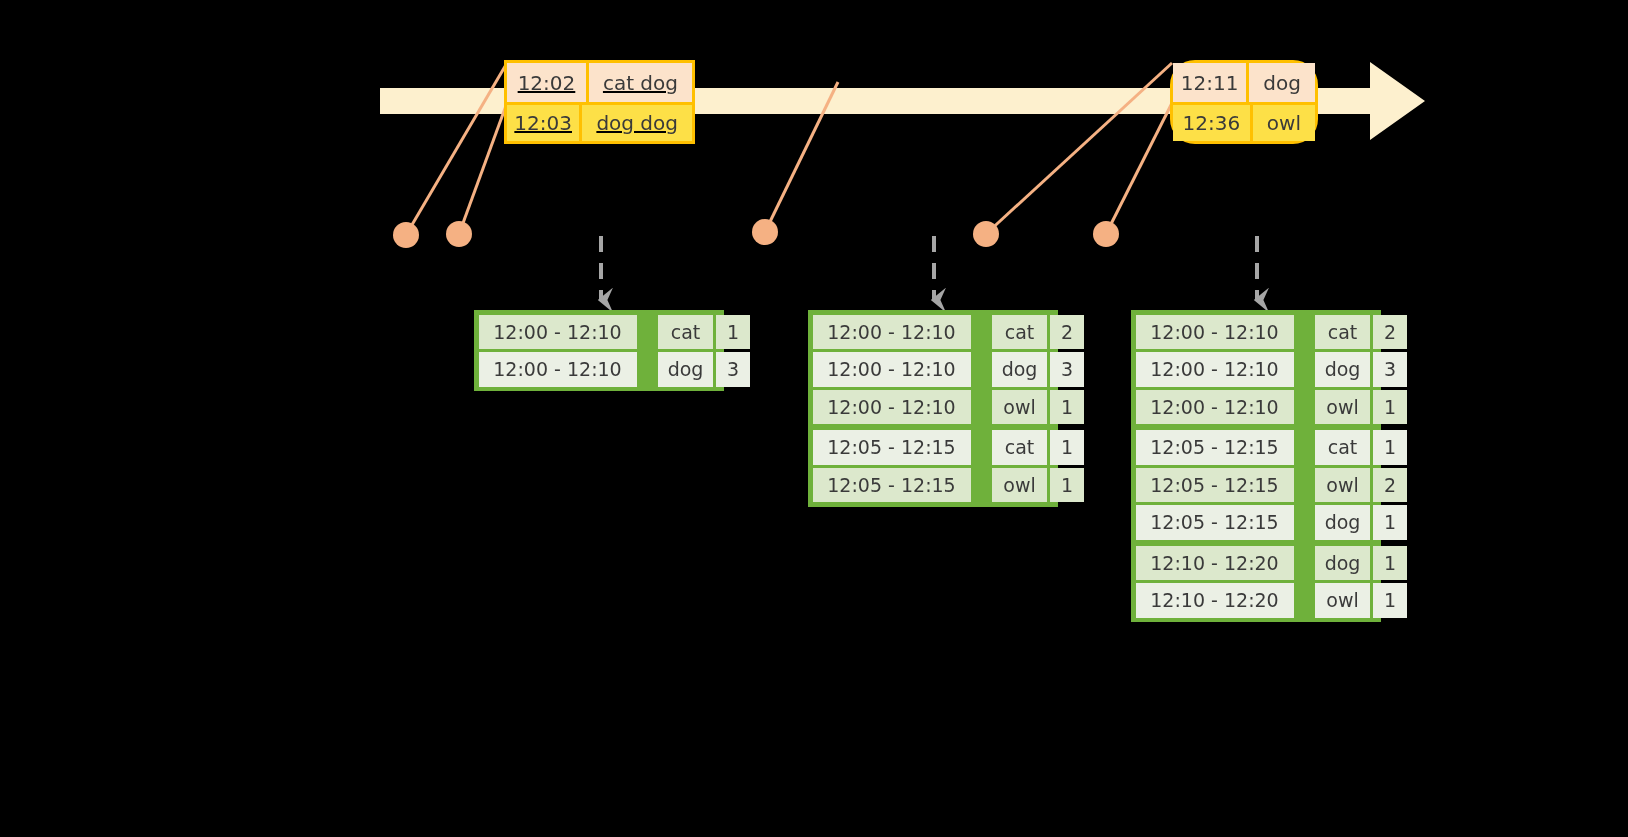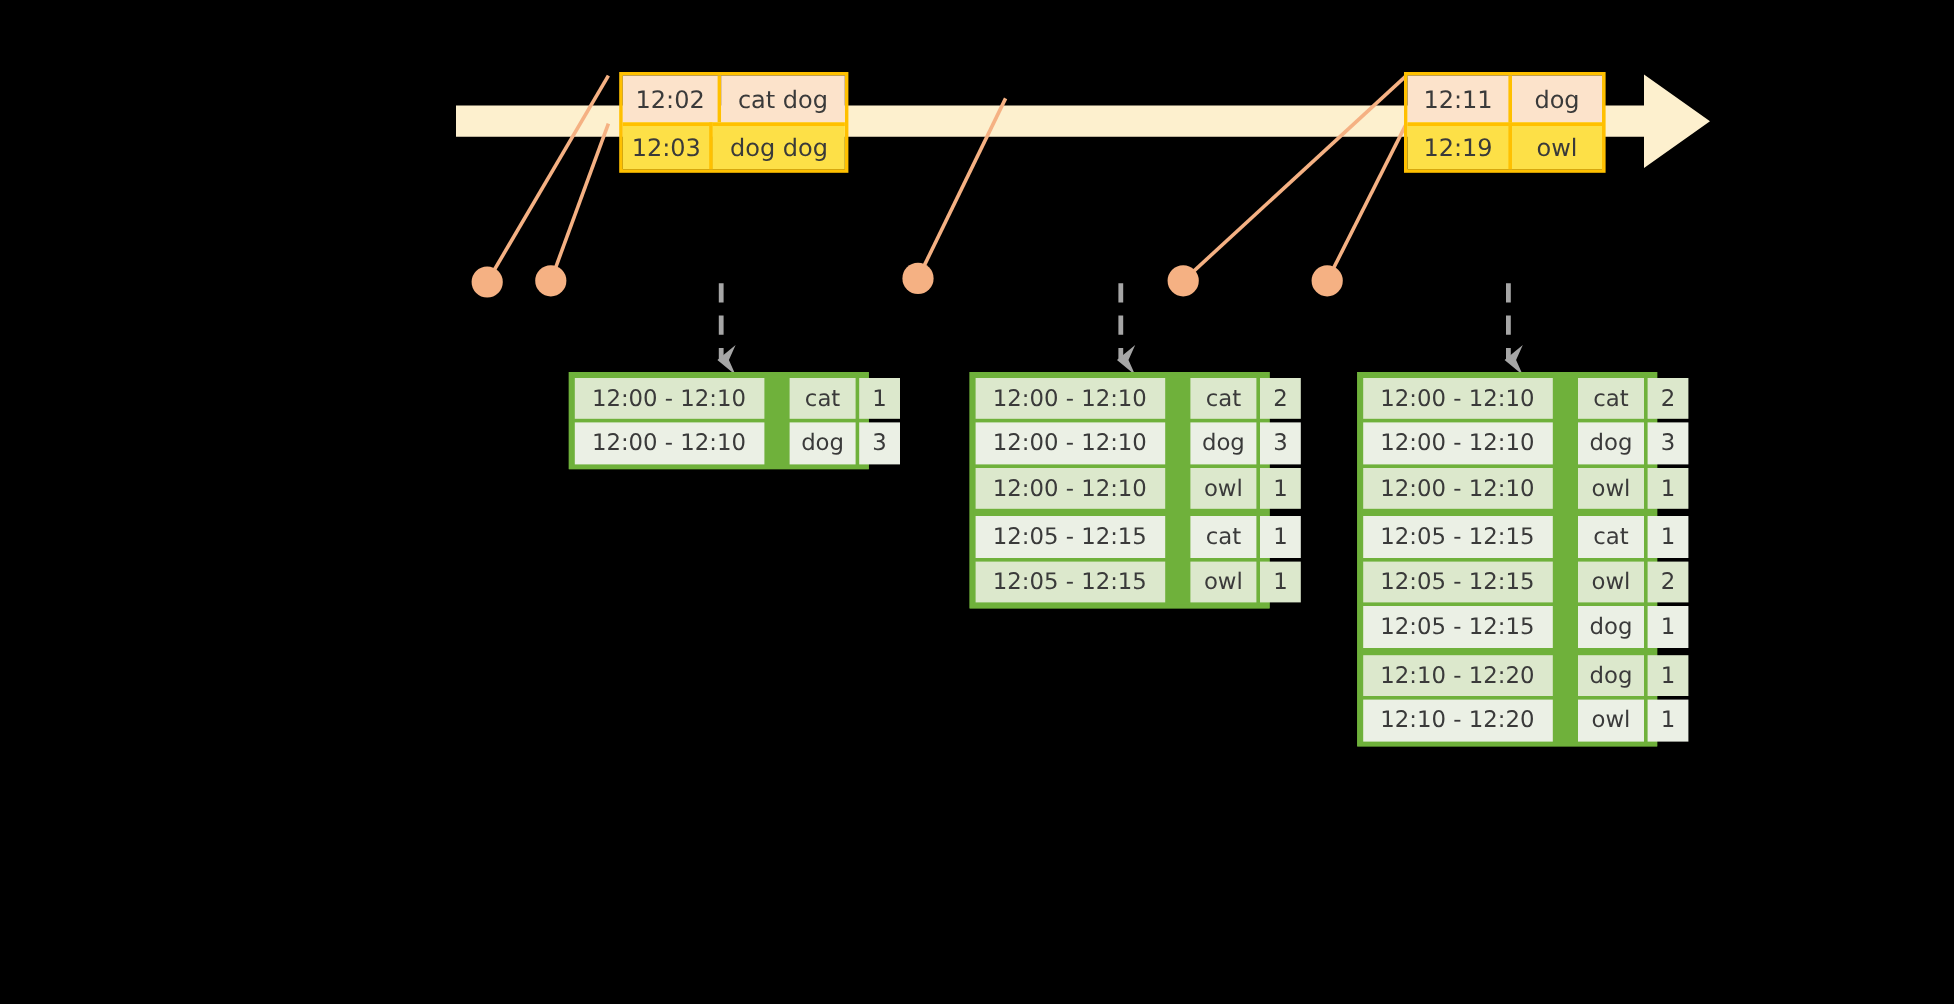--- a/index.html
+++ b/index.html
@@ -130,39 +130,39 @@
         <path d="M0,2.6 L3.1,6.4 L6.2,2.6 L3.1,4.0 Z" fill="#A6A6A6"></path>
       </marker>
     </defs>
     <g stroke="#A6A6A6" stroke-width="4" fill="none" stroke-dasharray="16,11" marker-end="url(#dashhead)">
       <line x1="601" y1="236" x2="601" y2="300"></line>
       <line x1="934" y1="236" x2="934" y2="300"></line>
       <line x1="1257" y1="236" x2="1257" y2="300"></line>
     </g>
   </svg>
 
-  <div class="evt-box" style="left:516px; top:60px; width:191px;">
+  <div class="evt-box" style="left:504px; top:60px; width:191px;text-decoration:underline;">
     <div class="evt-row">
       <div class="evt-time shade-a">12:02</div>
       <div class="evt-words shade-a">cat dog</div>
     </div>
     <div class="evt-row">
       <div class="evt-time shade-b">12:03</div>
       <div class="evt-words shade-b">dog dog</div>
     </div>
   </div>
 
 
-  <div class="evt-box" style="left:1170px; top:60px; width:168px;">
+  <div class="evt-box" style="left:1170px; top:60px; width:148px;border-radius:25px;">
     <div class="evt-row">
       <div class="evt-time shade-a">12:11</div>
       <div class="evt-words shade-a" style="flex:1;">dog</div>
     </div>
     <div class="evt-row">
-      <div class="evt-time shade-b">12:19</div>
+      <div class="evt-time shade-b">12:36</div>
       <div class="evt-words shade-b" style="flex:1;">owl</div>
     </div>
   </div>
 
   <div class="res-table" style="left:474px; top:310px; width:250px;">
       <div class="res-row">
         <div class="res-cell res-win g-a" style="width: 158px;">12:00 - 12:10</div>
         <div class="res-cell res-word g-a" style="width: 55px;">cat</div>
         <div class="res-cell res-cnt g-a" style="width: 34px;">1</div>
       </div>

